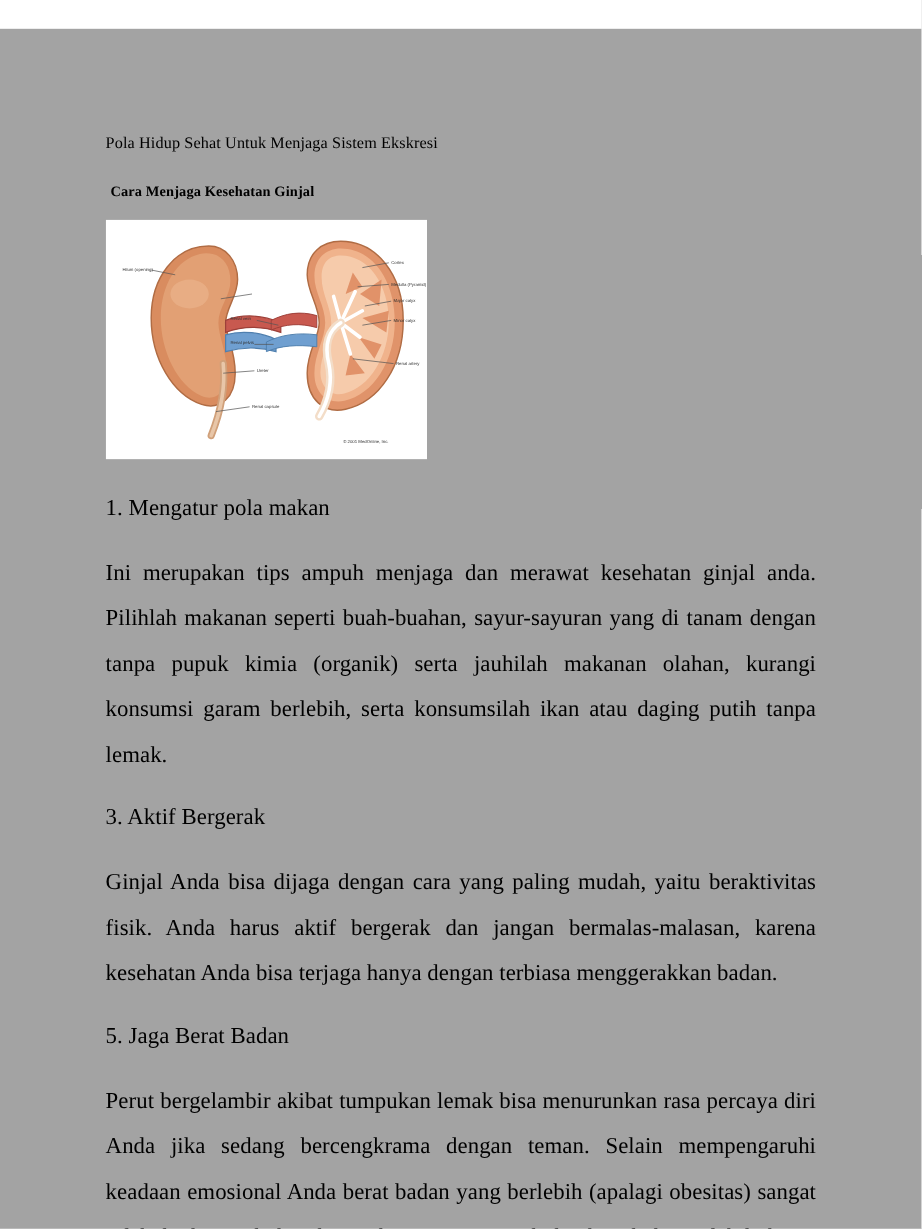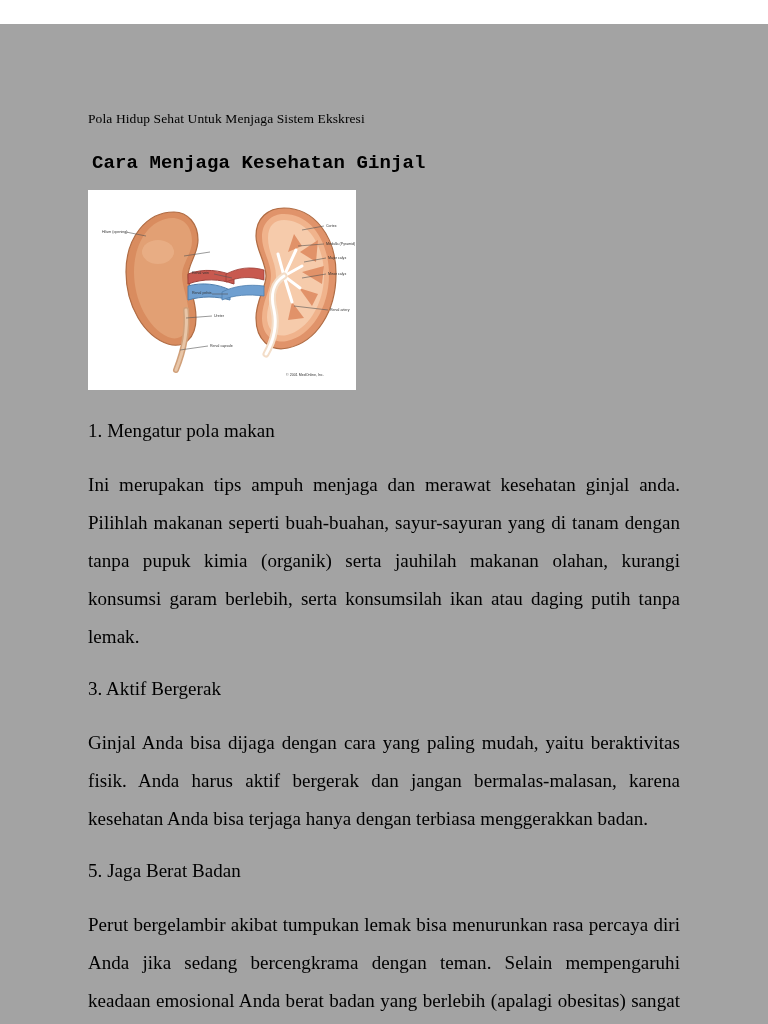--- a/index.html
+++ b/index.html
@@ -24,22 +24,22 @@
     margin-top: 24px;
   }
   .doc-title {
     font-family: "Liberation Serif", serif;
     font-size: 13.5px;
     line-height: 1.35;
     margin: 0 0 24px 0;
     letter-spacing: 0.1px;
   }
   .section-heading {
-    font-family: Liberation Mono, monospace;
-    font-size: 19px;
+    font-family: Liberation Serif, serif;
+    font-size: 12px;
     font-weight: bold;
     margin: 0 0 16px 4px;
     letter-spacing: 0.1px;
   }
   .figure {
     margin: 0 0 22px 0;
     width: 268px;
     height: 200px;
     position: relative;
     overflow: hidden;

